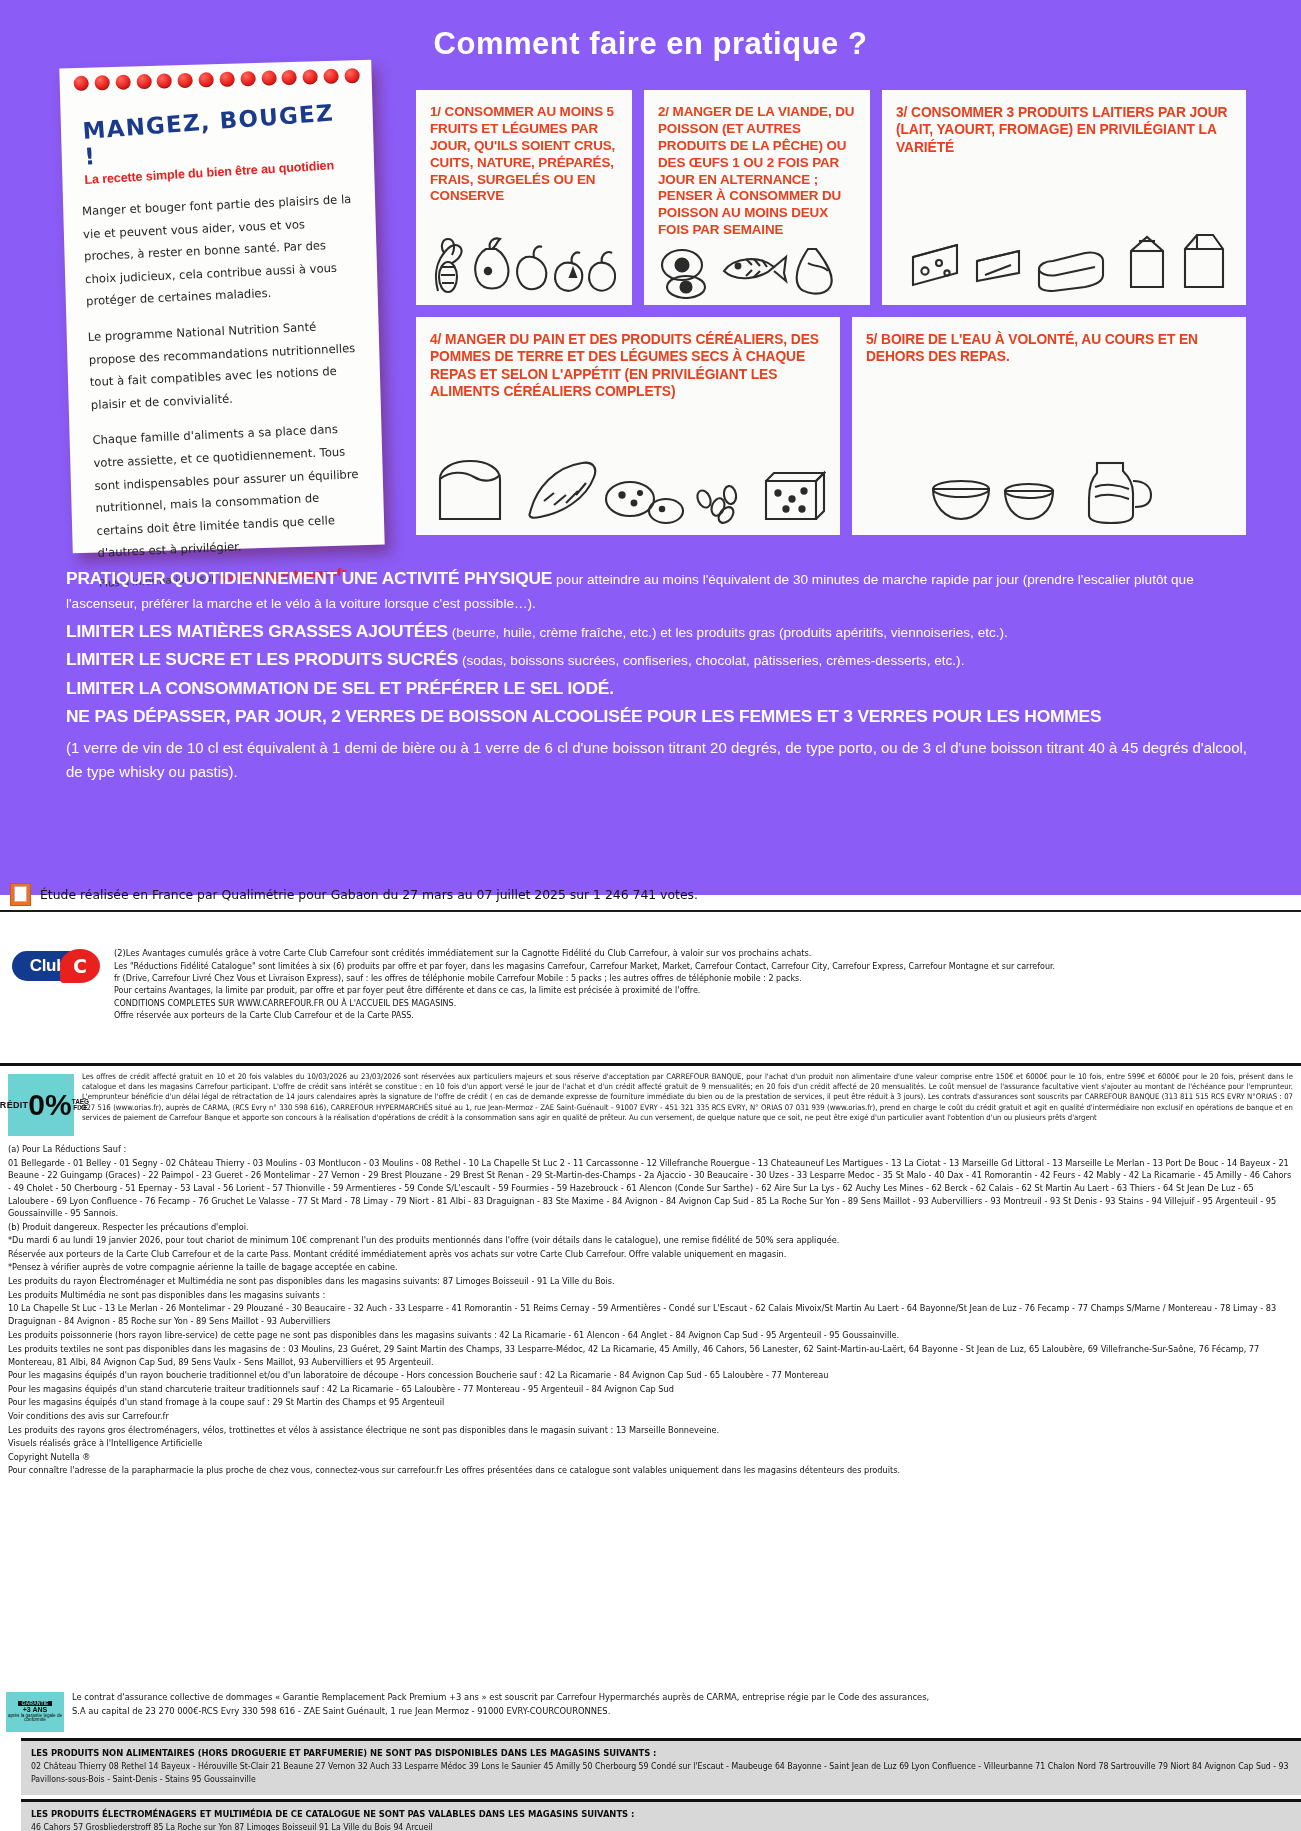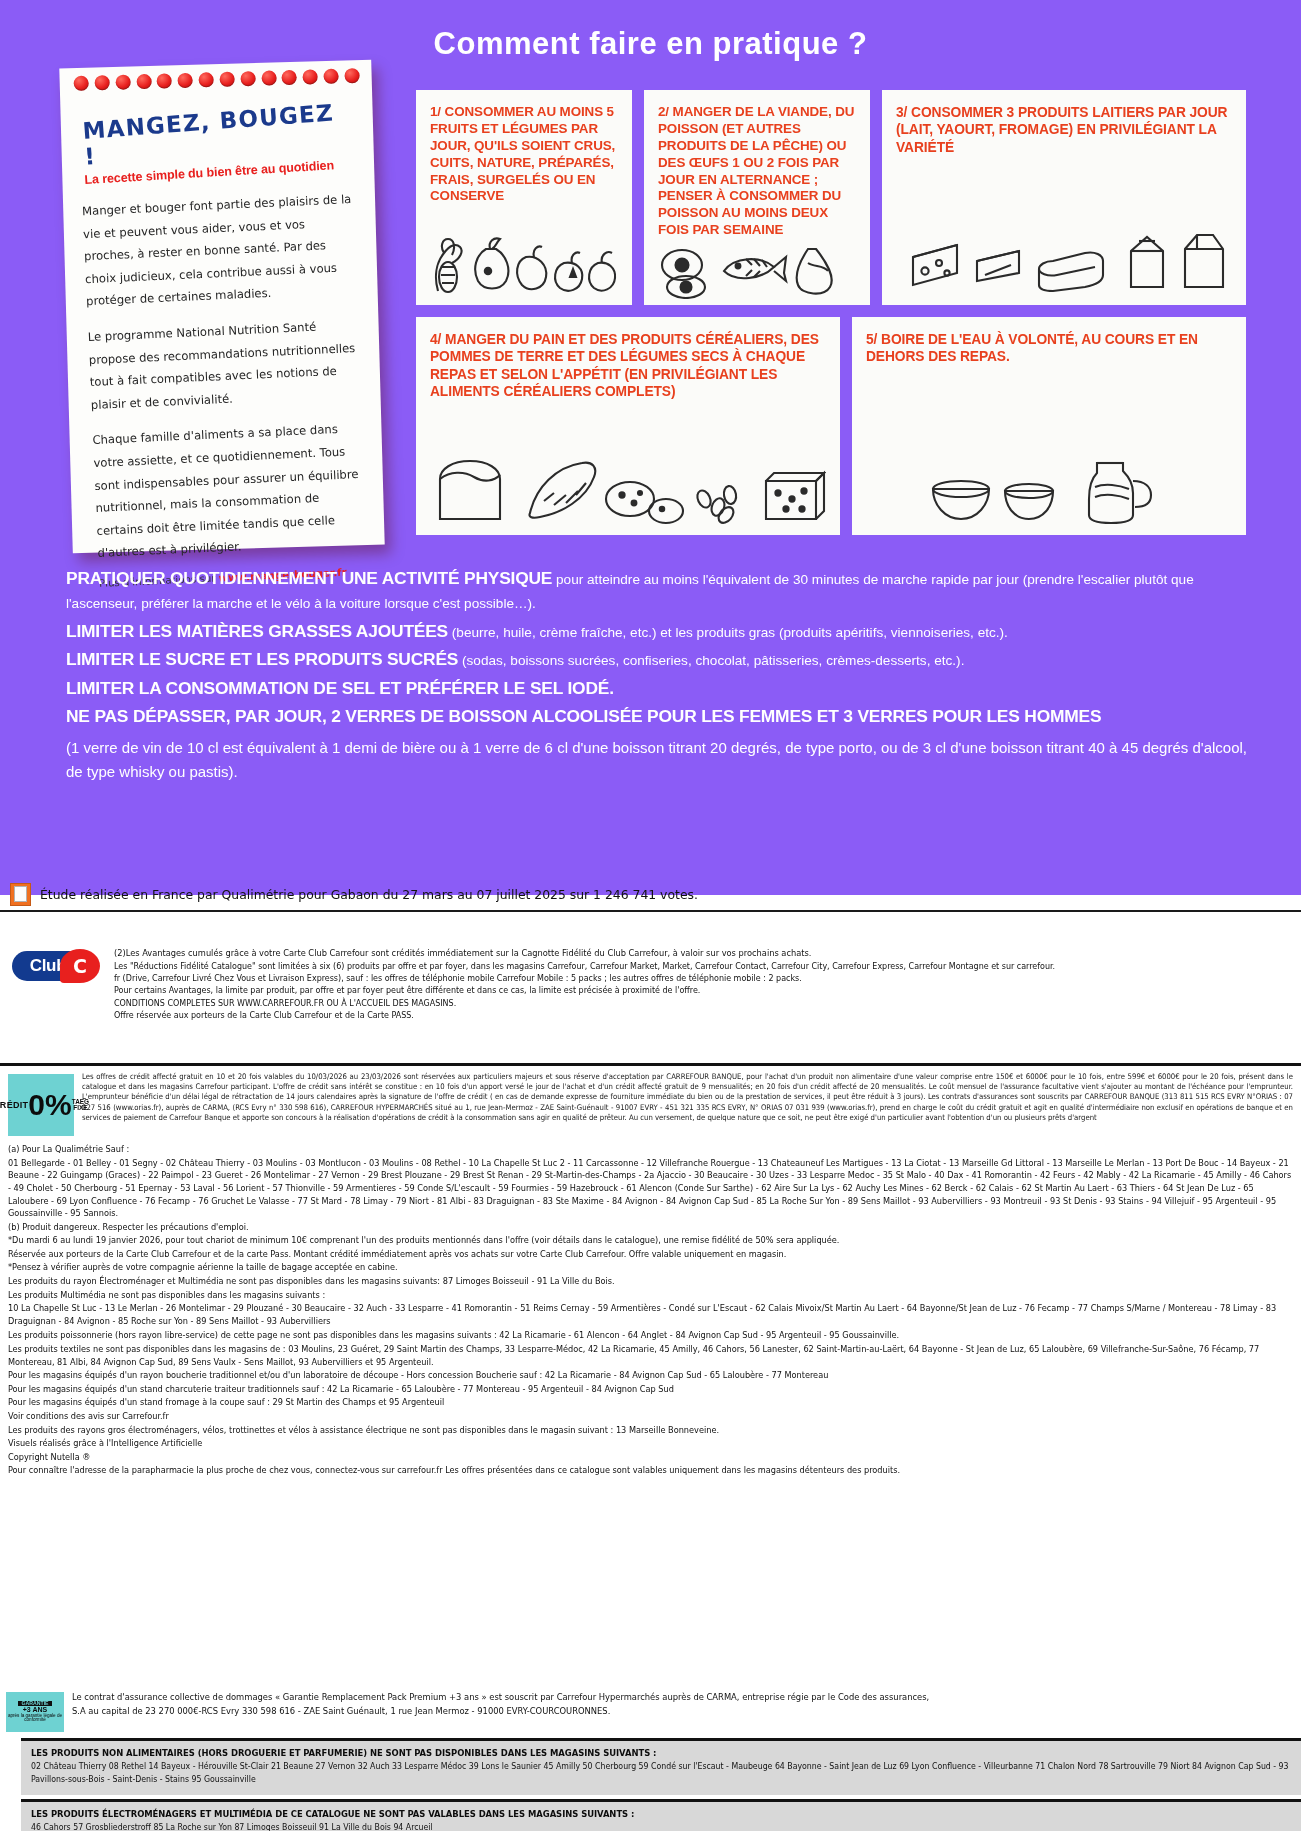--- a/index.html
+++ b/index.html
@@ -525,21 +525,21 @@
     <span class="t1">CRÉDIT</span>
     <span class="t2">0%</span>
     <span class="t3">TAEG FIXE</span>
   </div>
   <div class="credit-text">
     <p>Les offres de crédit affecté gratuit en 10 et 20 fois valables du 10/03/2026 au 23/03/2026 sont réservées aux particuliers majeurs et sous réserve d'acceptation par CARREFOUR BANQUE, pour l'achat d'un produit non alimentaire d'une valeur comprise entre 150€ et 6000€ pour le 10 fois, entre 599€ et 6000€ pour le 20 fois, présent dans le catalogue et dans les magasins Carrefour participant. L'offre de crédit sans intérêt se constitue : en 10 fois d'un apport versé le jour de l'achat et d'un crédit affecté gratuit de 9 mensualités; en 20 fois d'un crédit affecté de 20 mensualités. Le coût mensuel de l'assurance facultative vient s'ajouter au montant de l'échéance pour l'emprunteur. L'emprunteur bénéficie d'un délai légal de rétractation de 14 jours calendaires après la signature de l'offre de crédit ( en cas de demande expresse de fourniture immédiate du bien ou de la prestation de services, il peut être réduit à 3 jours). Les contrats d'assurances sont souscrits par CARREFOUR BANQUE (313 811 515 RCS EVRY N°ORIAS : 07 027 516 (www.orias.fr), auprès de CARMA, (RCS Evry n° 330 598 616), CARREFOUR HYPERMARCHÉS situé au 1, rue Jean-Mermoz - ZAE Saint-Guénault - 91007 EVRY - 451 321 335 RCS EVRY, N° ORIAS 07 031 939 (www.orias.fr), prend en charge le coût du crédit gratuit et agit en qualité d'intermédiaire non exclusif en opérations de banque et en services de paiement de Carrefour Banque et apporte son concours à la réalisation d'opérations de crédit à la consommation sans agir en qualité de prêteur. Au cun versement, de quelque nature que ce soit, ne peut être exigé d'un particulier avant l'obtention d'un ou plusieurs prêts d'argent</p>
   </div>
 </div>
 
 <div class="fineprint">
-  <p>(a) Pour La Qualimétrie Sauf :</p>
+  <p>(a) Pour La Réductions Sauf :</p>
   <p class="tight">01 Bellegarde - 01 Belley - 01 Segny - 02 Château Thierry - 03 Moulins - 03 Montlucon - 03 Moulins - 08 Rethel - 10 La Chapelle St Luc 2 - 11 Carcassonne - 12 Villefranche Rouergue - 13 Chateauneuf Les Martigues - 13 La Ciotat - 13 Marseille Gd Littoral - 13 Marseille Le Merlan - 13 Port De Bouc - 14 Bayeux - 21 Beaune - 22 Guingamp (Graces) - 22 Paimpol - 23 Gueret - 26 Montelimar - 27 Vernon - 29 Brest Plouzane - 29 Brest St Renan - 29 St-Martin-des-Champs - 2a Ajaccio - 30 Beaucaire - 30 Uzes - 33 Lesparre Medoc - 35 St Malo - 40 Dax - 41 Romorantin - 42 Feurs - 42 Mably - 42 La Ricamarie - 45 Amilly - 46 Cahors - 49 Cholet - 50 Cherbourg - 51 Epernay - 53 Laval - 56 Lorient - 57 Thionville - 59 Armentieres - 59 Conde S/L'escault - 59 Fourmies - 59 Hazebrouck - 61 Alencon (Conde Sur Sarthe) - 62 Aire Sur La Lys - 62 Auchy Les Mines - 62 Berck - 62 Calais - 62 St Martin Au Laert - 63 Thiers - 64 St Jean De Luz - 65 Laloubere - 69 Lyon Confluence - 76 Fecamp - 76 Gruchet Le Valasse - 77 St Mard - 78 Limay - 79 Niort - 81 Albi - 83 Draguignan - 83 Ste Maxime - 84 Avignon - 84 Avignon Cap Sud - 85 La Roche Sur Yon - 89 Sens Maillot - 93 Aubervilliers - 93 Montreuil - 93 St Denis - 93 Stains - 94 Villejuif - 95 Argenteuil - 95 Goussainville - 95 Sannois.</p>
   <p>(b) Produit dangereux. Respecter les précautions d'emploi.</p>
   <p>*Du mardi 6 au lundi 19 janvier 2026, pour tout chariot de minimum 10€ comprenant l'un des produits mentionnés dans l'offre (voir détails dans le catalogue), une remise fidélité de 50% sera appliquée.</p>
   <p>Réservée aux porteurs de la Carte Club Carrefour et de la carte Pass. Montant crédité immédiatement après vos achats sur votre Carte Club Carrefour. Offre valable uniquement en magasin.</p>
   <p>*Pensez à vérifier auprès de votre compagnie aérienne la taille de bagage acceptée en cabine.</p>
   <p>Les produits du rayon Électroménager et Multimédia ne sont pas disponibles dans les magasins suivants: 87 Limoges Boisseuil - 91 La Ville du Bois.</p>
   <p>Les produits Multimédia ne sont pas disponibles dans les magasins suivants :</p>
   <p>10 La Chapelle St Luc - 13 Le Merlan - 26 Montelimar - 29 Plouzané - 30 Beaucaire - 32 Auch - 33 Lesparre - 41 Romorantin - 51 Reims Cernay - 59 Armentières - Condé sur L'Escaut - 62 Calais Mivoix/St Martin Au Laert - 64 Bayonne/St Jean de Luz - 76 Fecamp - 77 Champs S/Marne / Montereau - 78 Limay - 83 Draguignan - 84 Avignon - 85 Roche sur Yon - 89 Sens Maillot - 93 Aubervilliers</p>
   <p>Les produits poissonnerie (hors rayon libre-service) de cette page ne sont pas disponibles dans les magasins suivants : 42 La Ricamarie - 61 Alencon - 64 Anglet - 84 Avignon Cap Sud - 95 Argenteuil - 95 Goussainville.</p>
   <p>Les produits textiles ne sont pas disponibles dans les magasins de : 03 Moulins, 23 Guéret, 29 Saint Martin des Champs, 33 Lesparre-Médoc, 42 La Ricamarie, 45 Amilly, 46 Cahors, 56 Lanester, 62 Saint-Martin-au-Laërt, 64 Bayonne - St Jean de Luz, 65 Laloubère, 69 Villefranche-Sur-Saône, 76 Fécamp, 77 Montereau, 81 Albi, 84 Avignon Cap Sud, 89 Sens Vaulx - Sens Maillot, 93 Aubervilliers et 95 Argenteuil.</p>

